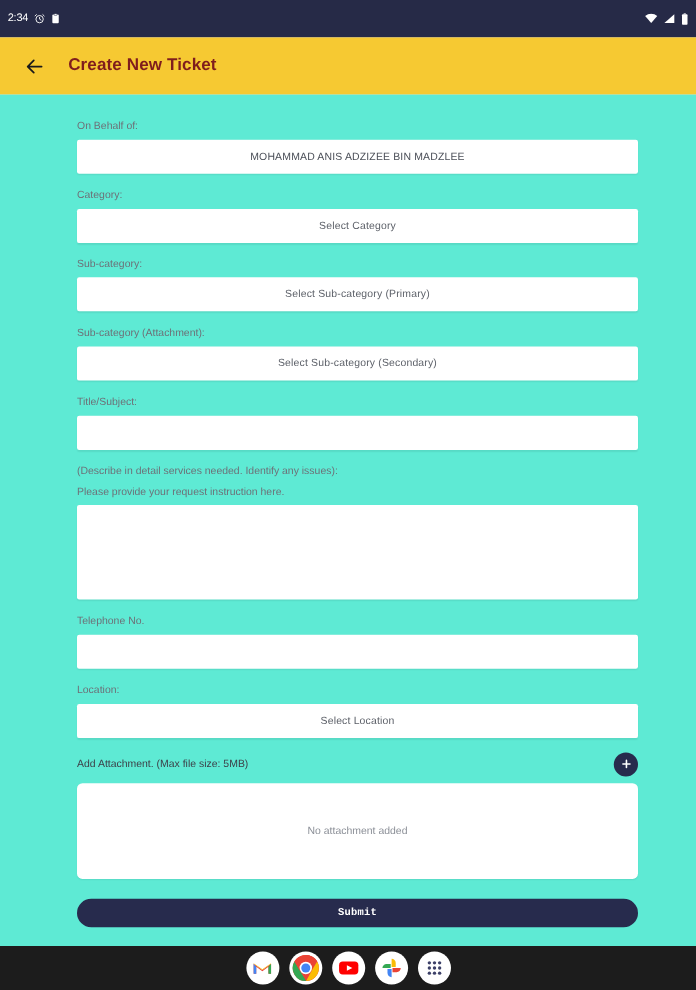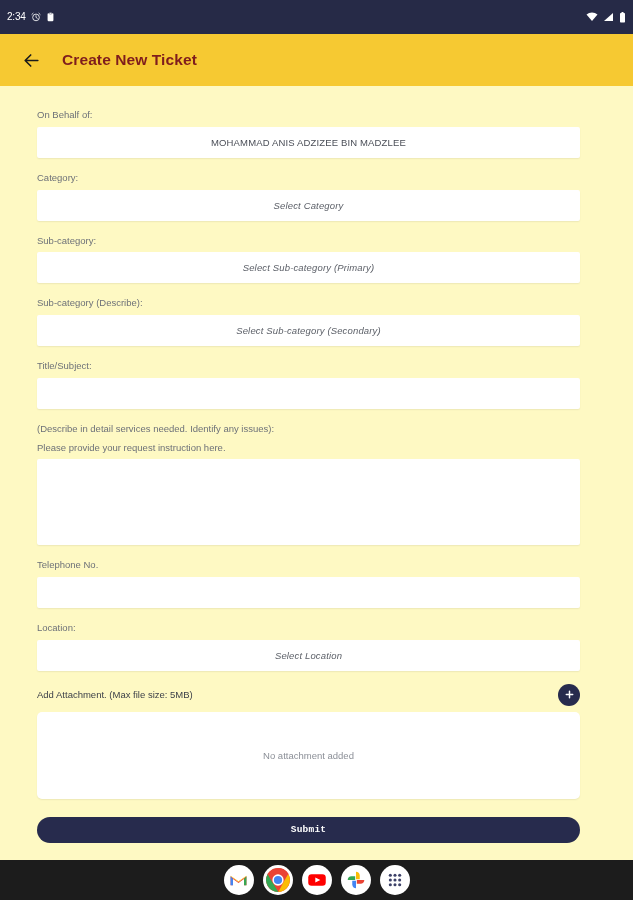--- a/index.html
+++ b/index.html
@@ -68,22 +68,22 @@
     font-weight: bold;
     color: #7f1d1d;
     margin-left: 18px;
     letter-spacing: 0.1px;
   }
 
   
   .content {
     flex: 1 1 auto;
     overflow: hidden;
-    padding: 22px 53px 0 37px;
-    background: #fef9c3;
+    padding: 22px 53px 0 70px;
+    background: #5eead4;
   }
 
   .field-label {
     font-size: 9.5px;
     color: #6d7178;
     margin-bottom: 5px;
     line-height: 1.45;
   }
 
   .field-box {
@@ -99,21 +99,21 @@
   .field-box.tall {
     height: 86px;
     align-items: flex-start;
   }
   .field-value {
     font-size: 9.5px;
     color: #4a4e57;
     text-align: center;
     letter-spacing: 0.15px;
   }
-  .field-value.placeholder { color: #5d6169; font-style: italic; }
+  .field-value.placeholder { color: #5d6169; }
 
   
   .attach-row {
     display: flex;
     align-items: center;
     justify-content: space-between;
     margin-bottom: 6px;
   }
   .attach-label {
     font-size: 9.5px;
@@ -233,21 +233,21 @@
     <div class="field-label">Category:</div>
     <div class="field-box">
       <span class="field-value placeholder">Select Category</span>
     </div>
 
     <div class="field-label">Sub-category:</div>
     <div class="field-box">
       <span class="field-value placeholder">Select Sub-category (Primary)</span>
     </div>
 
-    <div class="field-label">Sub-category (Describe):</div>
+    <div class="field-label">Sub-category (Attachment):</div>
     <div class="field-box">
       <span class="field-value placeholder">Select Sub-category (Secondary)</span>
     </div>
 
     <div class="field-label">Title/Subject:</div>
     <div class="field-box">
       <span class="field-value"></span>
     </div>
 
     <div class="field-label">(Describe in detail services needed. Identify any issues):</div>

